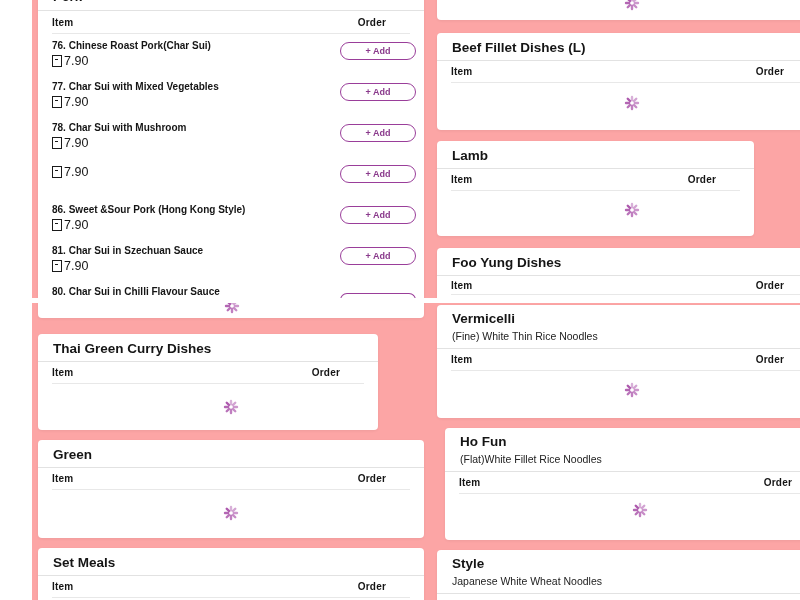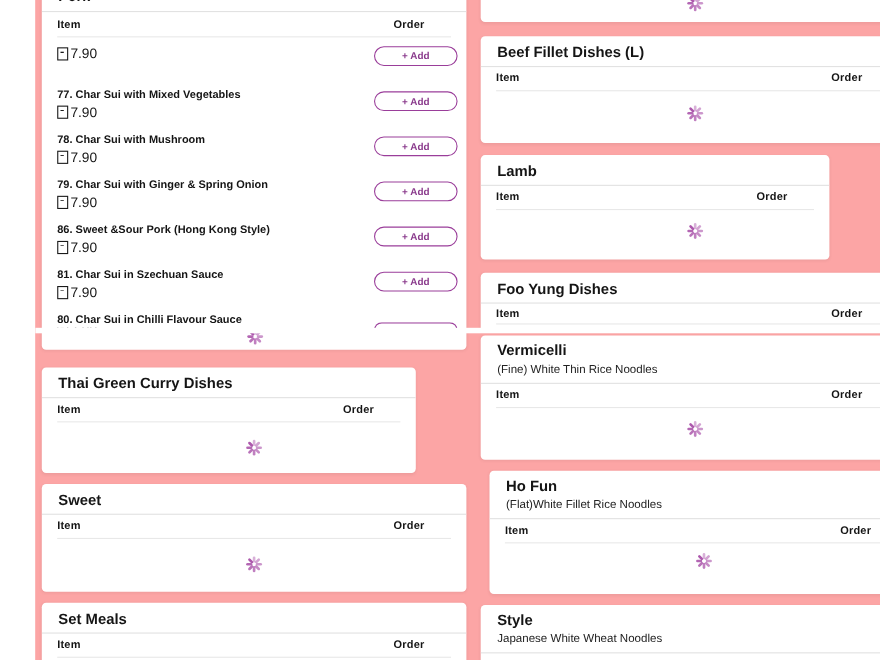--- a/index.html
+++ b/index.html
@@ -37,20 +37,21 @@
   <div class="card cut-top" style="left:6px;top:-16px;width:386px;height:334px;">
     <div class="card-title clip">Pork</div>
     <div class="hr"></div>
     <div class="cols tall">
       <span>Item</span>
       <span>Order</span>
     </div>
     <div class="hr-inset"></div>
 
     <div class="item-row">
+      <div class="item-name">76. Chinese Roast Pork(Char Sui)</div>
       <div class="item-price">
           <span class="tofu"></span>
           <span>7.90</span>
         </div>
       <button class="btn-add">+ Add</button>
     </div>
     <div class="item-row">
       <div class="item-name">77. Char Sui with Mixed Vegetables</div>
       <div class="item-price">
           <span class="tofu"></span>
@@ -60,21 +61,20 @@
     </div>
     <div class="item-row">
       <div class="item-name">78. Char Sui with Mushroom</div>
       <div class="item-price">
           <span class="tofu"></span>
           <span>7.90</span>
         </div>
       <button class="btn-add">+ Add</button>
     </div>
     <div class="item-row">
-      <div class="item-name">79. Char Sui with Ginger &amp; Spring Onion</div>
       <div class="item-price">
           <span class="tofu"></span>
           <span>7.90</span>
         </div>
       <button class="btn-add">+ Add</button>
     </div>
     <div class="item-row">
       <div class="item-name">86. Sweet &amp;Sour Pork (Hong Kong Style)</div>
       <div class="item-price">
           <span class="tofu"></span>
@@ -124,21 +124,21 @@
           <line x1="8" y1="2" x2="8" y2="5.2" stroke-opacity="0.59" transform="rotate(90 8 8)"></line>
           <line x1="8" y1="2" x2="8" y2="5.2" stroke-opacity="0.66" transform="rotate(135 8 8)"></line>
           <line x1="8" y1="2" x2="8" y2="5.2" stroke-opacity="0.73" transform="rotate(180 8 8)"></line>
           <line x1="8" y1="2" x2="8" y2="5.2" stroke-opacity="0.80" transform="rotate(225 8 8)"></line>
           <line x1="8" y1="2" x2="8" y2="5.2" stroke-opacity="0.87" transform="rotate(270 8 8)"></line>
           <line x1="8" y1="2" x2="8" y2="5.2" stroke-opacity="0.94" transform="rotate(315 8 8)"></line>
         </svg></span>
   </div>
 
   <div class="card" style="left:6px;top:440px;width:386px;height:98px;">
-    <div class="card-title">Sweet</div>
+    <div class="card-title">Green</div>
     <div class="hr"></div>
     <div class="cols">
       <span>Item</span>
       <span>Order</span>
     </div>
     <div class="hr-inset"></div>
     <span class="spinner" style="left:185px;top:65px;"><svg width="16" height="16" viewBox="0 0 16 16" fill="none" stroke="#a84fa8" stroke-width="2.4" stroke-linecap="round">
           <line x1="8" y1="2" x2="8" y2="5.2" stroke-opacity="0.45" transform="rotate(0 8 8)"></line>
           <line x1="8" y1="2" x2="8" y2="5.2" stroke-opacity="0.52" transform="rotate(45 8 8)"></line>
           <line x1="8" y1="2" x2="8" y2="5.2" stroke-opacity="0.59" transform="rotate(90 8 8)"></line>

